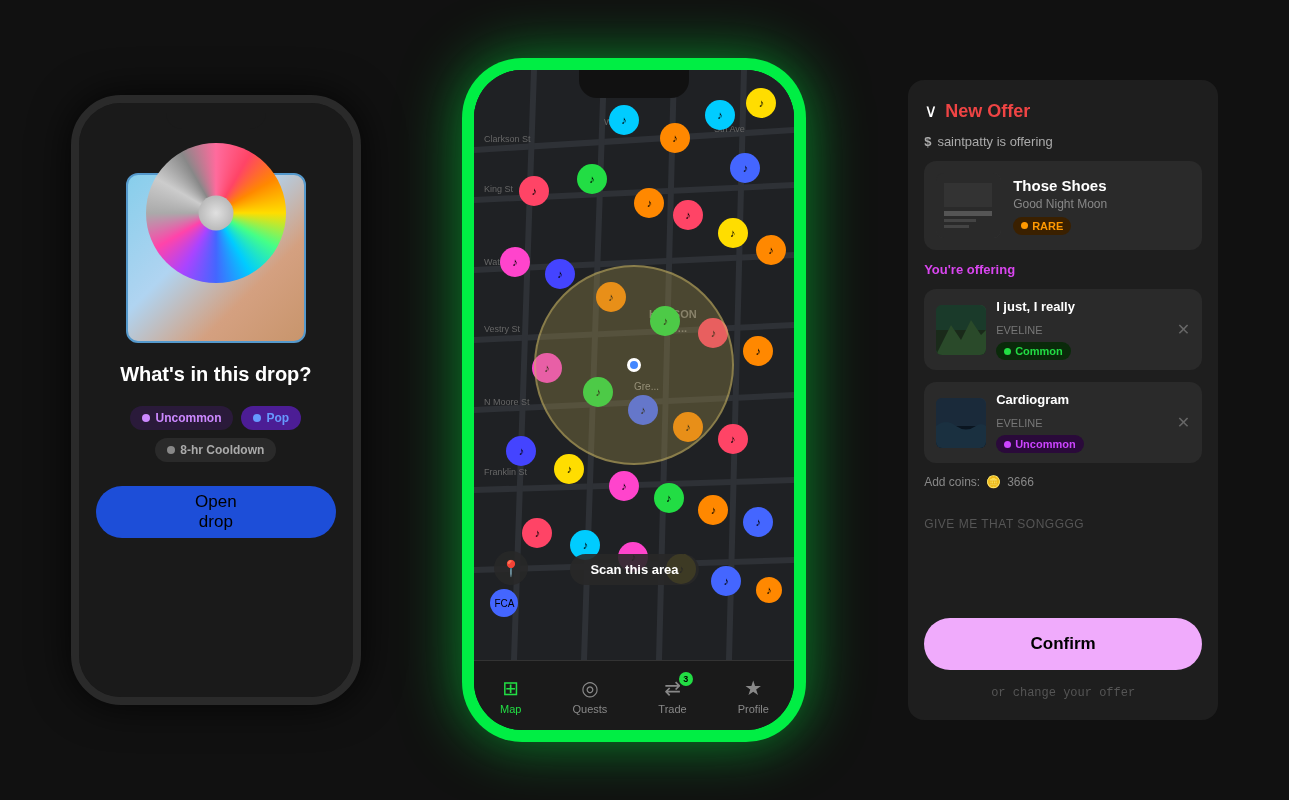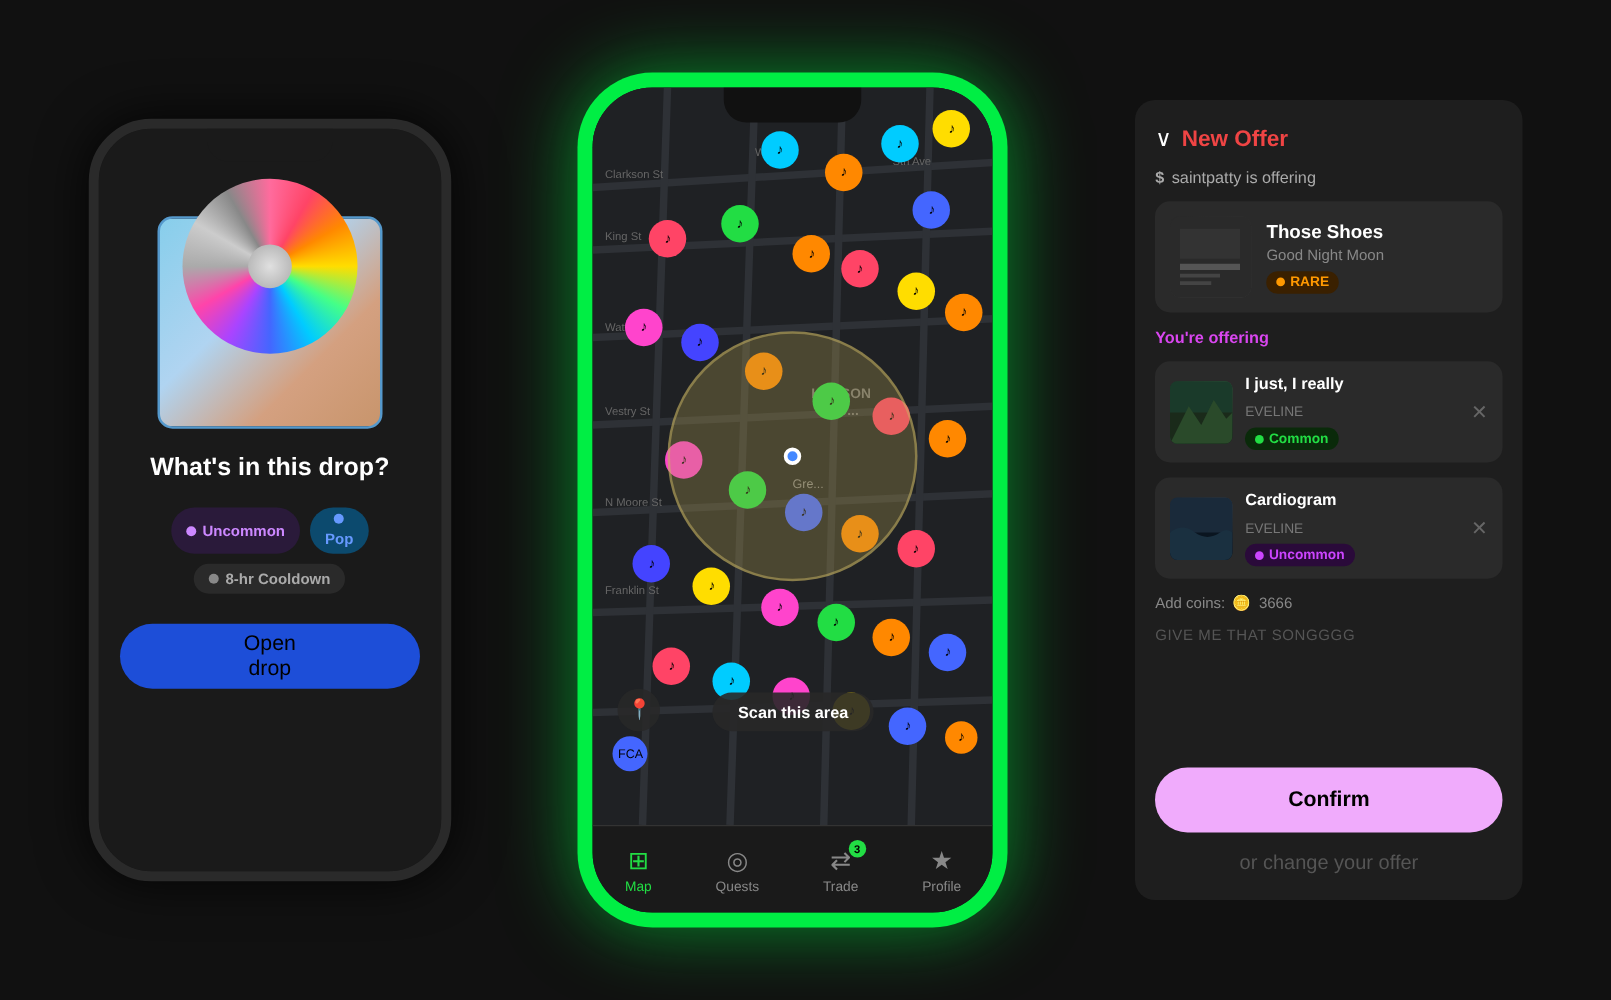--- a/index.html
+++ b/index.html
@@ -139,23 +139,22 @@
       align-items: center;
       gap: 5px;
     }
 
     .tag-uncommon {
       background: #2a1a3a;
       color: #cc88ff;
     }
 
     .tag-pop {
-      background: #0c4a6e;
+      background: #4c1d95;
       color: #6699ff;
-      flex-direction: column;
     }
 
     .tag-cooldown {
       background: #2a2a2a;
       color: #aaa;
     }
 
     .tag-dot {
       width: 8px;
       height: 8px;
@@ -507,40 +506,42 @@
       gap: 6px;
       font-size: 12px;
       color: #888;
     }
 
     .message-text {
       font-size: 12px;
       color: #555;
       text-transform: uppercase;
       letter-spacing: 0.5px;
+      margin-top: 16px;
     }
 
     .confirm-btn {
       background: #f0abfc;
       color: #000;
       border: none;
       border-radius: 30px;
       padding: 16px;
       font-size: 17px;
       font-weight: 800;
       cursor: pointer;
       width: 100%;
       margin-top: auto;
     }
 
     .change-offer-text {
       text-align: center;
       color: #555;
-      font-size: 16px;
+      font-size: 12px;
       margin-top: 4px;
+      font-family: Liberation Mono, monospace;
     }
 
     .small-album-thumb {
       width: 50px;
       height: 50px;
       border-radius: 6px;
       flex-shrink: 0;
     }
 
     .small-album-title {

